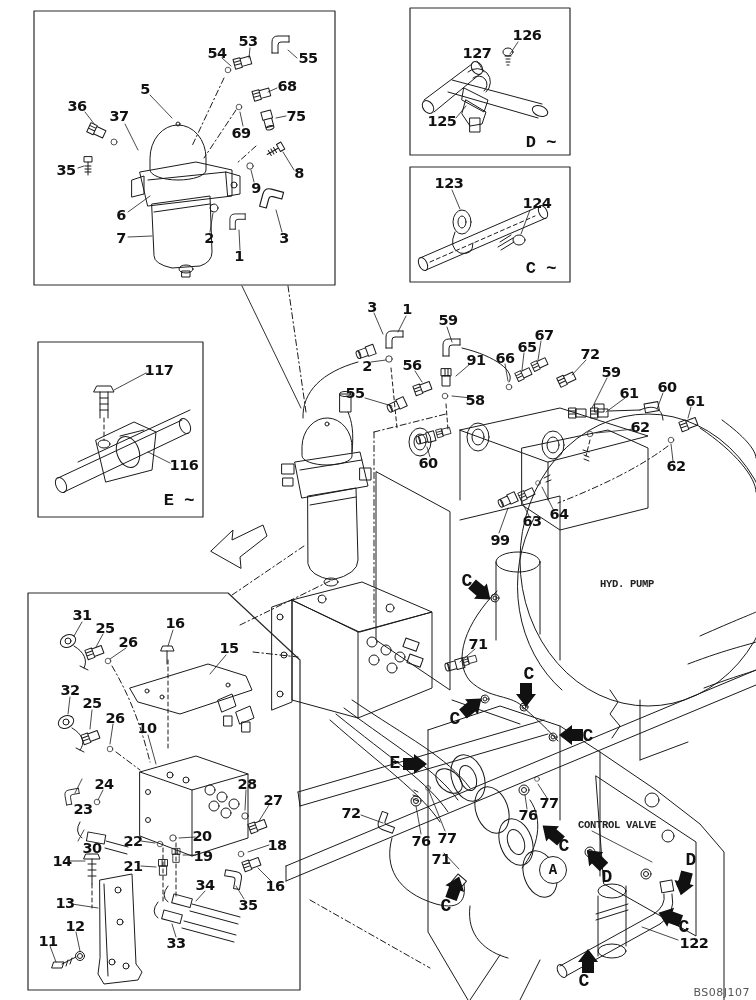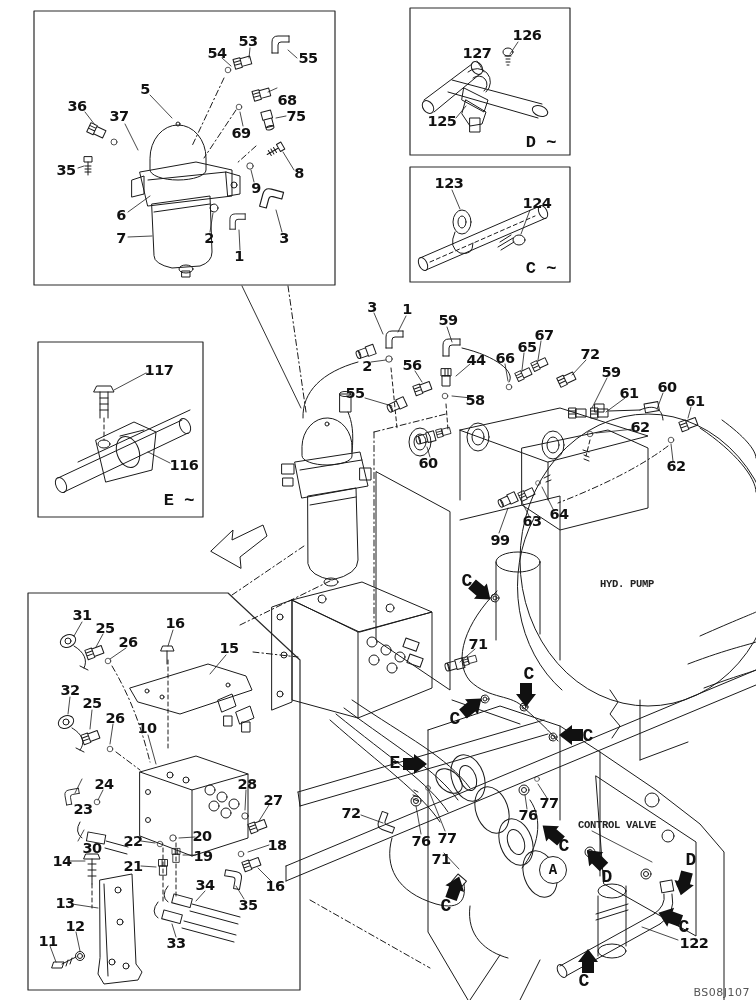--- a/index.html
+++ b/index.html
@@ -376,21 +376,21 @@
 <div class="drawing-code" style="left:750px;top:992px;">BS08J107</div>
 <div class="a-marker" style="left:553px;top:870px;">A</div>
 
 <div id="overlay-root">
       <div class="callout" style="left: 248px; top: 41px;">53</div>
       <div class="callout" style="left: 217px; top: 53px;">54</div>
       <div class="callout" style="left: 308px; top: 58px;">55</div>
       <div class="callout" style="left: 145px; top: 89px;">5</div>
       <div class="callout" style="left: 77px; top: 106px;">36</div>
       <div class="callout" style="left: 119px; top: 116px;">37</div>
-      <div class="callout" style="left: 287px; top: 100px;">68</div>
+      <div class="callout" style="left: 287px; top: 86px;">68</div>
       <div class="callout" style="left: 241px; top: 133px;">69</div>
       <div class="callout" style="left: 296px; top: 116px;">75</div>
       <div class="callout" style="left: 66px; top: 170px;">35</div>
       <div class="callout" style="left: 299px; top: 173px;">8</div>
       <div class="callout" style="left: 256px; top: 188px;">9</div>
       <div class="callout" style="left: 121px; top: 215px;">6</div>
       <div class="callout" style="left: 121px; top: 238px;">7</div>
       <div class="callout" style="left: 209px; top: 238px;">2</div>
       <div class="callout" style="left: 239px; top: 256px;">1</div>
       <div class="callout" style="left: 284px; top: 238px;">3</div>
@@ -399,21 +399,21 @@
       <div class="callout" style="left: 442px; top: 121px;">125</div>
       <div class="callout" style="left: 449px; top: 183px;">123</div>
       <div class="callout" style="left: 537px; top: 203px;">124</div>
       <div class="callout" style="left: 159px; top: 370px;">117</div>
       <div class="callout" style="left: 184px; top: 465px;">116</div>
       <div class="callout" style="left: 372px; top: 307px;">3</div>
       <div class="callout" style="left: 407px; top: 309px;">1</div>
       <div class="callout" style="left: 448px; top: 320px;">59</div>
       <div class="callout" style="left: 367px; top: 366px;">2</div>
       <div class="callout" style="left: 412px; top: 365px;">56</div>
-      <div class="callout" style="left: 476px; top: 360px;">44</div>
+      <div class="callout" style="left: 476px; top: 360px;">91</div>
       <div class="callout" style="left: 355px; top: 393px;">55</div>
       <div class="callout" style="left: 475px; top: 400px;">58</div>
       <div class="callout" style="left: 505px; top: 358px;">66</div>
       <div class="callout" style="left: 527px; top: 347px;">65</div>
       <div class="callout" style="left: 544px; top: 335px;">67</div>
       <div class="callout" style="left: 590px; top: 354px;">72</div>
       <div class="callout" style="left: 611px; top: 372px;">59</div>
       <div class="callout" style="left: 629px; top: 393px;">61</div>
       <div class="callout" style="left: 667px; top: 387px;">60</div>
       <div class="callout" style="left: 695px; top: 401px;">61</div>

